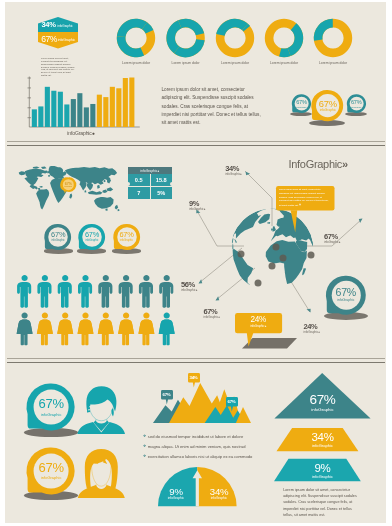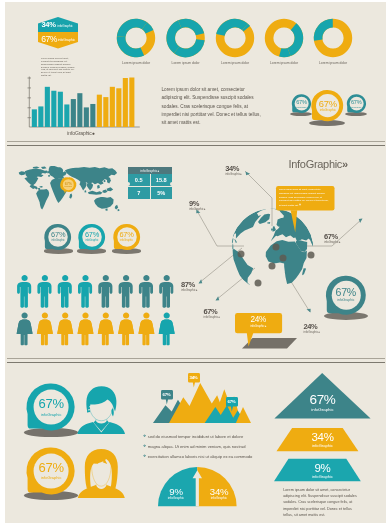--- a/index.html
+++ b/index.html
@@ -293,21 +293,21 @@
 
   <div class="abs" style="left:225.3px;top:163.6px;">
     <div style="font-size:7.5px;font-weight:bold;color:#56504A;letter-spacing:-.45px;">34%</div>
     <div style="font-size:2.9px;color:#6E6860;margin-top:-.6px;"><span>infoGraphic</span>●</div>
   </div>
   <div class="abs" style="left:189px;top:198.5px;">
     <div style="font-size:7.5px;font-weight:bold;color:#56504A;letter-spacing:-.45px;">9%</div>
     <div style="font-size:2.9px;color:#6E6860;margin-top:-.6px;"><span>infoGraphic</span>●</div>
   </div>
   <div class="abs" style="left:181px;top:279.5px;">
-    <div style="font-size:7.5px;font-weight:bold;color:#56504A;letter-spacing:-.45px;">87%</div>
+    <div style="font-size:7.5px;font-weight:bold;color:#56504A;letter-spacing:-.45px;">56%</div>
     <div style="font-size:2.9px;color:#6E6860;margin-top:-.6px;"><span>infoGraphic</span>●</div>
   </div>
   <div class="abs" style="left:203.5px;top:306.5px;">
     <div style="font-size:7.5px;font-weight:bold;color:#56504A;letter-spacing:-.45px;">67%</div>
     <div style="font-size:2.9px;color:#6E6860;margin-top:-.6px;"><span>infoGraphic</span>●</div>
   </div>
   <div class="abs" style="left:324px;top:231.5px;">
     <div style="font-size:7.5px;font-weight:bold;color:#56504A;letter-spacing:-.45px;">67%</div>
     <div style="font-size:2.9px;color:#6E6860;margin-top:-.6px;"><span>infoGraphic</span>●</div>
   </div>

